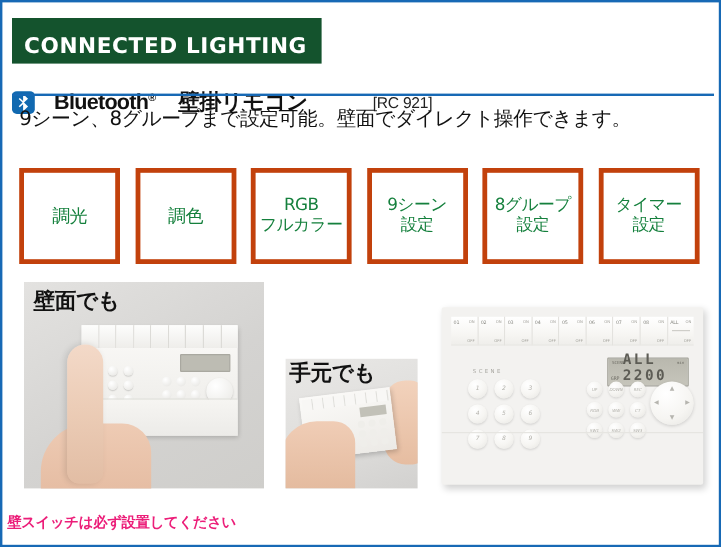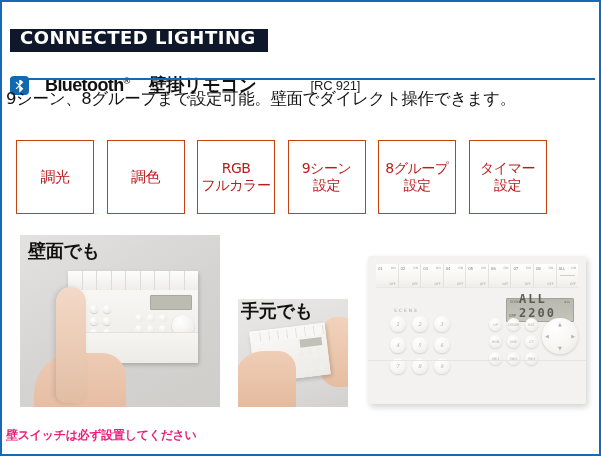--- a/index.html
+++ b/index.html
@@ -13,28 +13,27 @@
     position:relative;
     width:601px;height:456px;
     box-sizing:border-box;
     border:2px solid #1769b5;
     background:#fff;
   }
 
   
   .banner{
     position:absolute;left:8px;top:13px;
-    background:#0f172a;
+    background:#14532d;
     color:#fff;
     font-weight:bold;
     font-size:18px;
     letter-spacing:.5px;
-    padding:0 12px 4px 10px;
+    padding:15px 12px 4px 10px;
     line-height:1.05;
-    margin-top:14px;
   }
   .title-row{
     position:absolute;left:8px;top:43px;
     display:flex;align-items:center;gap:16px;
     white-space:nowrap;
     margin-top:28px;
   }
   .bt-badge{
     width:19px;height:19px;border-radius:4px;
     background:#1169b0;
@@ -57,37 +56,37 @@
     letter-spacing:-.2px;
     padding-left:33px;
   }
   .rule{
     position:absolute;left:8px;top:76px;
     width:585px;height:2px;background:#1769b5;
   }
 
   
   .lead{
-    position:absolute;left:4px;top:86px;
+    position:absolute;left:14px;top:86px;
     font-size:16.5px;color:#111;font-weight:500;
     letter-spacing:-.4px;white-space:nowrap;
   }
 
   
   .features{
     position:absolute;left:14px;top:138px;
     display:flex;gap:12.5px;
   }
   .feat{
     width:76px;height:72px;
-    border:1px solid #c2410c;
+    border:4px solid #c2410c;
     background:#fff;
     display:flex;align-items:center;justify-content:center;
     text-align:center;
-    color:#b91c1c;
+    color:#15803d;
     font-size:15px;
     line-height:1.22;
     letter-spacing:-.5px;
   }
   .feat.small{font-size:14px;}
 
   
   .photo{
     position:absolute;
     background:#d7d7d5;

